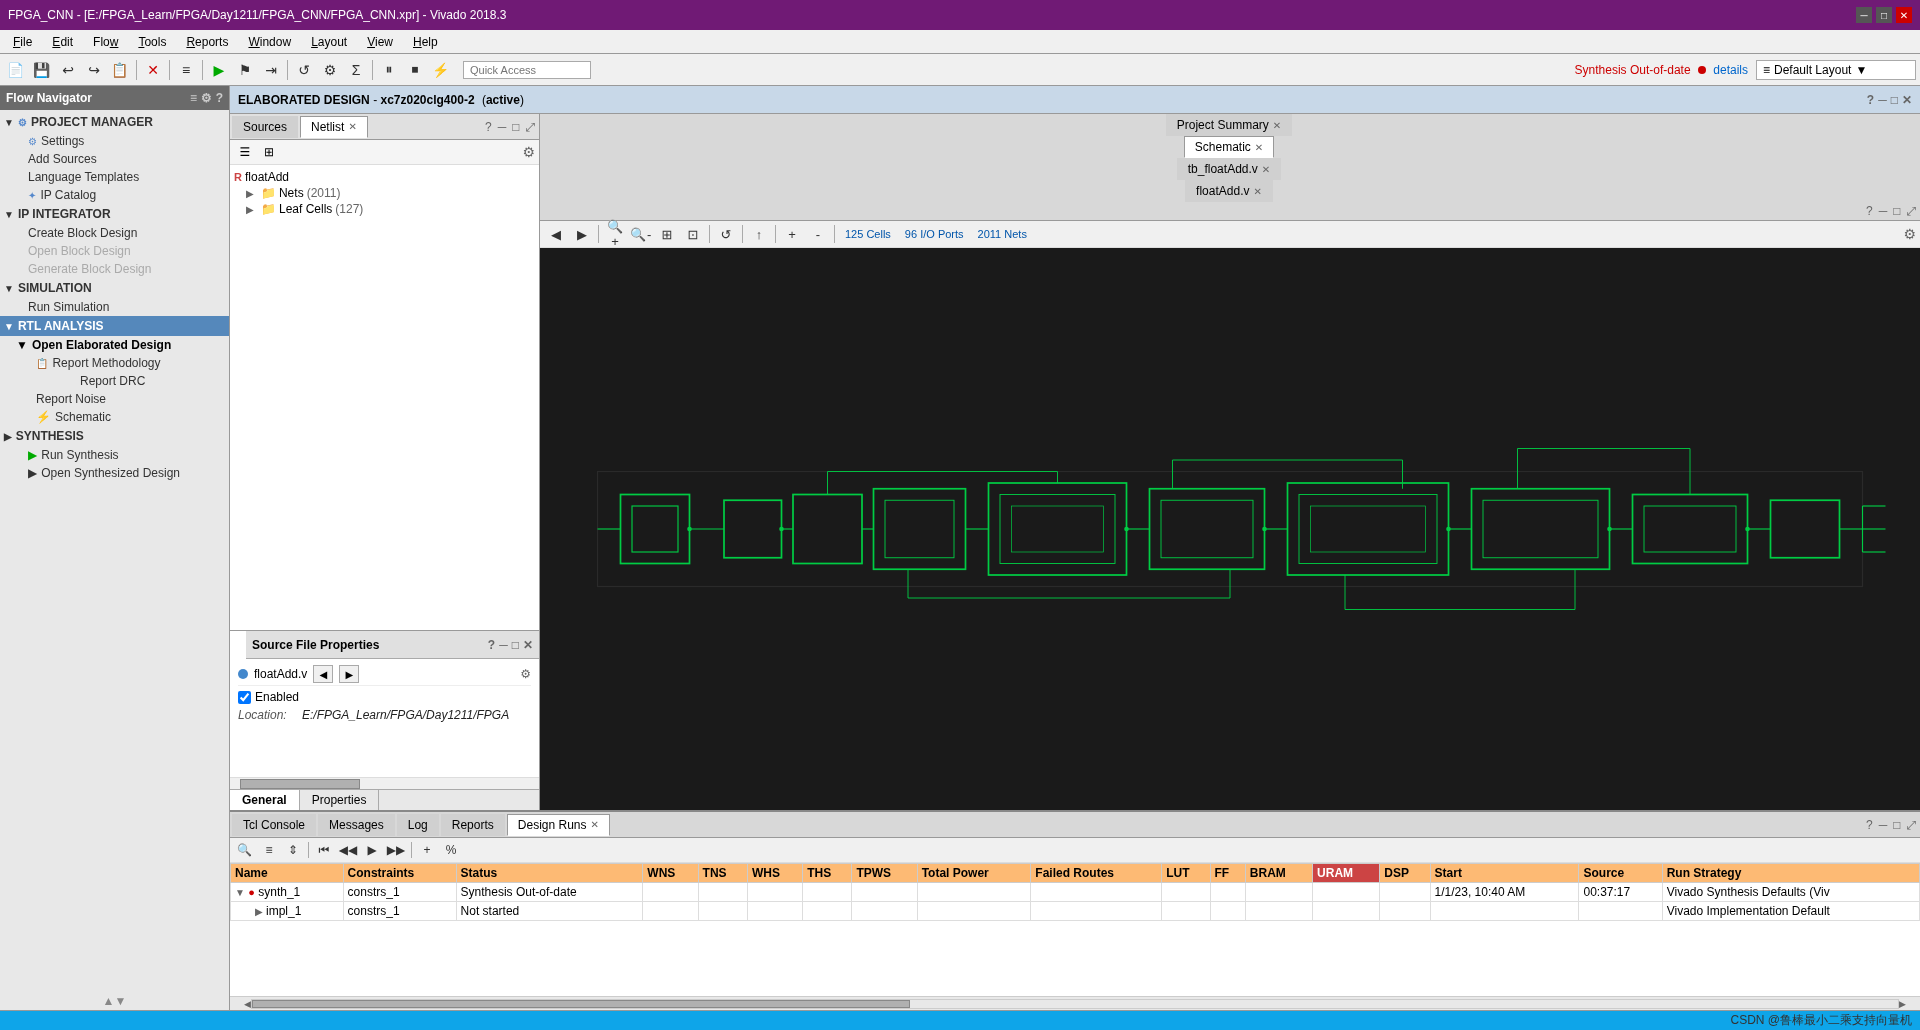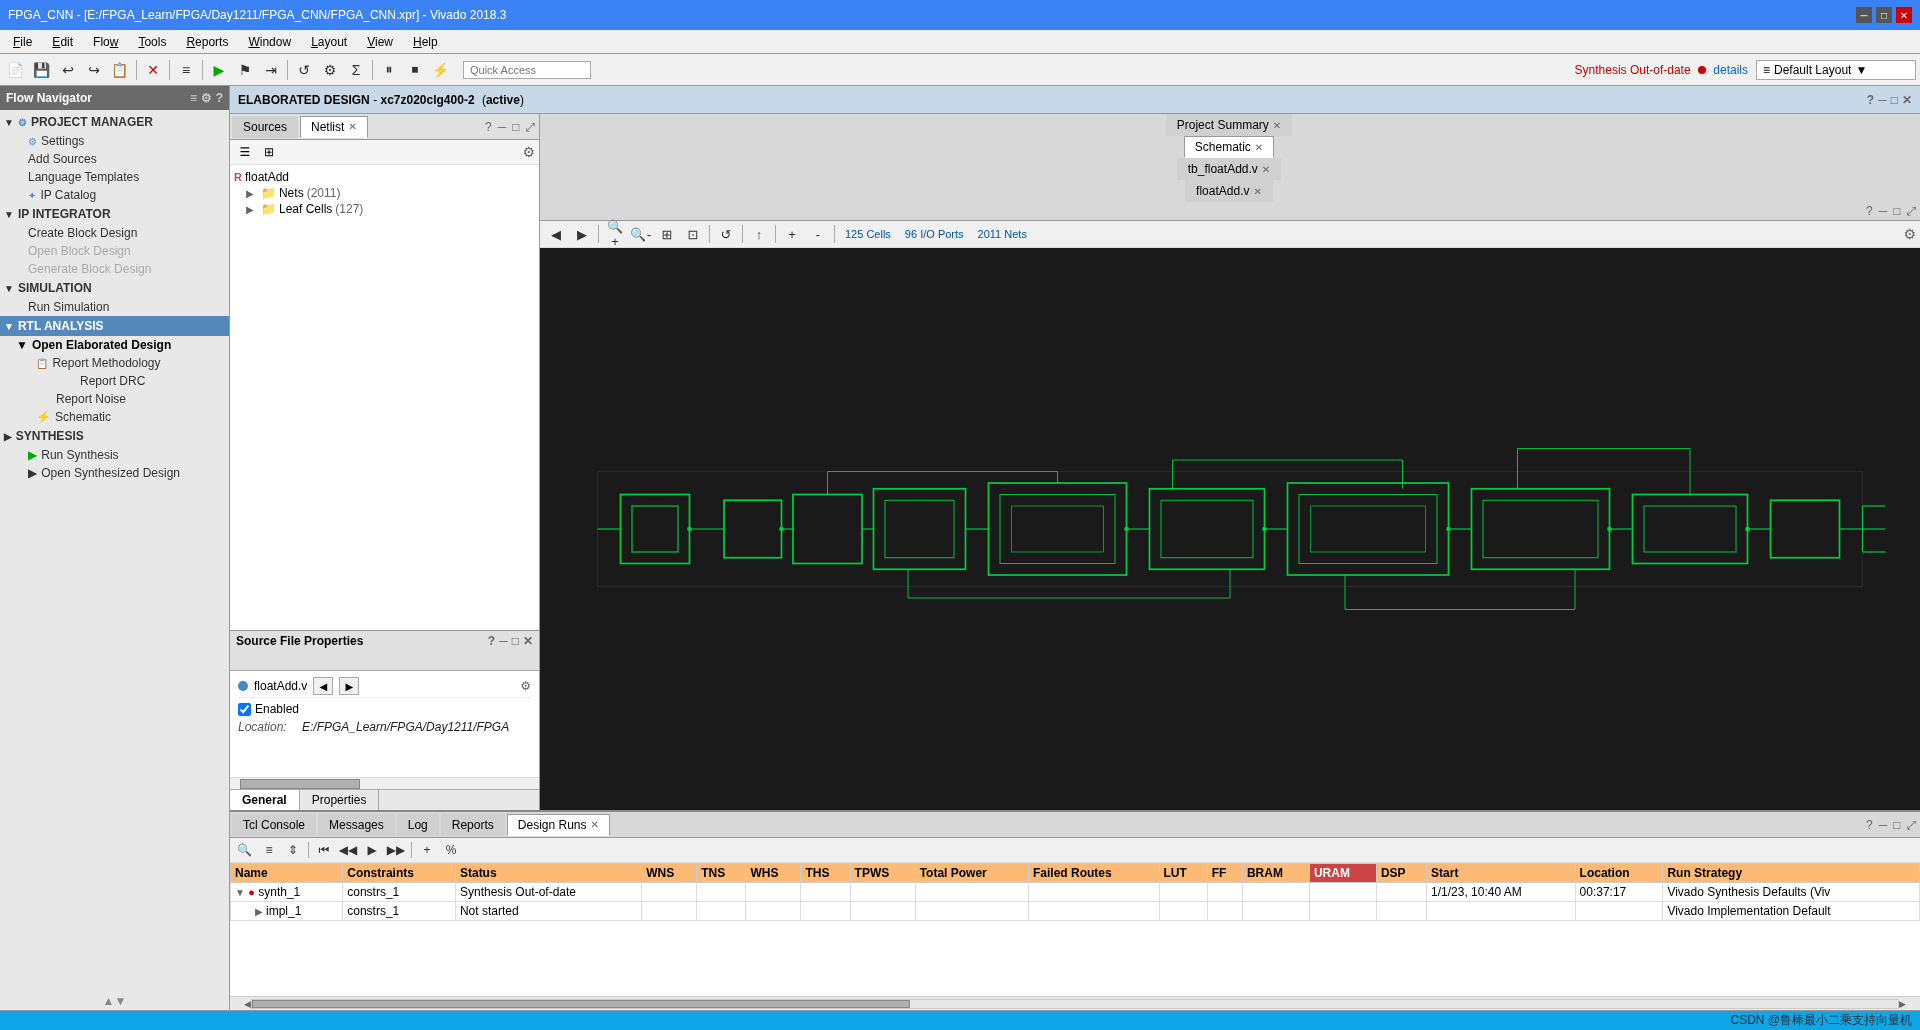--- a/index.html
+++ b/index.html
@@ -1,21 +1,21 @@
 <!DOCTYPE html>
 <html><head>
   <meta charset="utf-8">
   <style>
     * { box-sizing: border-box; margin: 0; padding: 0; font-family: 'Segoe UI', Arial, sans-serif; font-size: 12px; }
     body { background: #d4d0c8; overflow: hidden; width: 1920px; height: 1030px; }
 
     
     #title-bar {
       height: 30px;
-      background: #3b82f6;
+      background: #701a75;
       color: #fff;
       display: flex;
       align-items: center;
       padding: 0 8px;
       justify-content: space-between;
       font-size: 12px;
     }
     #title-bar .win-controls { display: flex; gap: 4px; }
     #title-bar .win-btn {
       width: 16px; height: 16px;
@@ -264,22 +264,24 @@
       flex-direction: column;
       background: #fff;
     }
     #sfp-header {
       background: #e0e0e0;
       padding: 3px 6px;
       font-size: 12px;
       font-weight: bold;
       border-bottom: 1px solid #aaa;
       display: flex;
+      align-items: center;
       justify-content: space-between;
-      height: 40px;
+      height: 28px;
+      margin-left: 16px;
     }
     #sfp-header .sfp-controls { display: flex; gap: 4px; color: #666; cursor: pointer; }
     #sfp-content { flex: 1; overflow-y: auto; padding: 4px 8px; font-size: 11px; }
     .sfp-file-row {
       display: flex;
       align-items: center;
       gap: 6px;
       padding: 2px 0;
       border-bottom: 1px solid #eee;
       margin-bottom: 4px;
@@ -605,21 +607,21 @@
         <span class="chevron">▼</span>
         <span>Open Elaborated Design</span>
       </div>
       <div class="nav-item" style="padding-left:36px;">
         <span style="color:#5588cc; font-size:10px;">📋</span>
         <span>Report Methodology</span>
       </div>
       <div class="nav-item" style="padding-left:36px;margin-left:44px;">
         <span>Report DRC</span>
       </div>
-      <div class="nav-item" style="padding-left:56px;">
+      <div class="nav-item" style="padding-left:36px;">
         <span>Report Noise</span>
       </div>
       <div class="nav-item" style="padding-left:36px;">
         <span style="color:#5588cc;">⚡</span>
         <span>Schematic</span>
       </div>
 
       <div class="nav-section-header">
         <span class="chevron">▶</span>
         <span>SYNTHESIS</span>
@@ -938,21 +940,21 @@
               <th>THS</th>
               <th>TPWS</th>
               <th>Total Power</th>
               <th>Failed Routes</th>
               <th>LUT</th>
               <th>FF</th>
               <th>BRAM</th>
               <th style="background:#cc4444; color:#fff;">URAM</th>
               <th>DSP</th>
               <th>Start</th>
-              <th>Location</th>
+              <th>Source</th>
               <th>Run Strategy</th>
             </tr>
           </thead>
           <tbody>
             <tr>
               <td>
                 <span class="run-expand">▼</span>
                 <span class="run-error">●</span>
                 synth_1
               </td>

